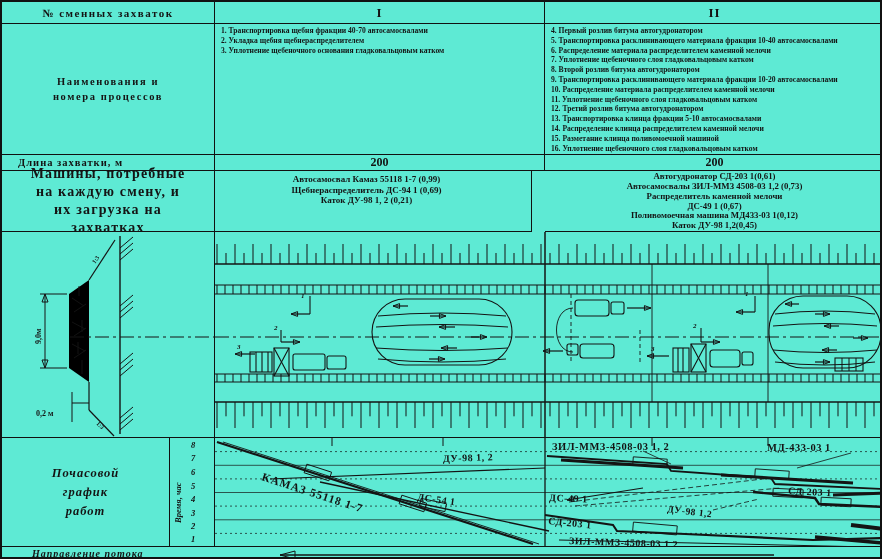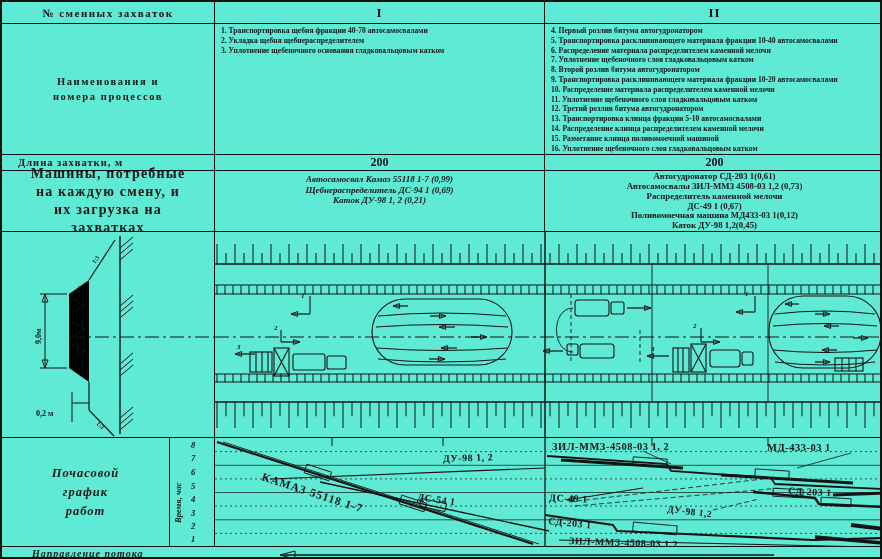--- a/index.html
+++ b/index.html
@@ -82,21 +82,21 @@
   </div>
 
   <div class="cell bR bB ctr rowlabel" style="left:0;top:169px;width:213px;height:61px;font-size:14px;letter-spacing:1.2px;line-height:1.3;">
     <div>
       <div>Машины, потребные</div>
       <div>на каждую смену, и</div>
       <div>их загрузка на</div>
       <div>захватках</div>
     </div>
   </div>
-  <div class="cell bR bB mach" style="left:213px;top:169px;width:330px;height:61px;font-style:italic;">
+  <div class="cell bR bB mach" style="left:200px;top:169px;width:330px;height:61px;">
     <div>Автосамосвал Камаз 55118 1-7 (0,99)</div>
     <div>Щебнераспределитель ДС-94 1 (0,69)</div>
     <div>Каток ДУ-98 1, 2 (0,21)</div>
   </div>
   <div class="cell bB mach" style="left:543px;top:169px;width:339px;height:61px;padding-top:1px;font-size:8.8px;line-height:1.12;">
     <div>Автогудронатор СД-203 1(0,61)</div>
     <div>Автосамосвалы ЗИЛ-ММЗ 4508-03 1,2 (0,73)</div>
     <div>Распределитель каменной мелочи</div>
     <div>ДС-49 1 (0,67)</div>
     <div>Поливомоечная машина МД433-03 1(0,12)</div>

